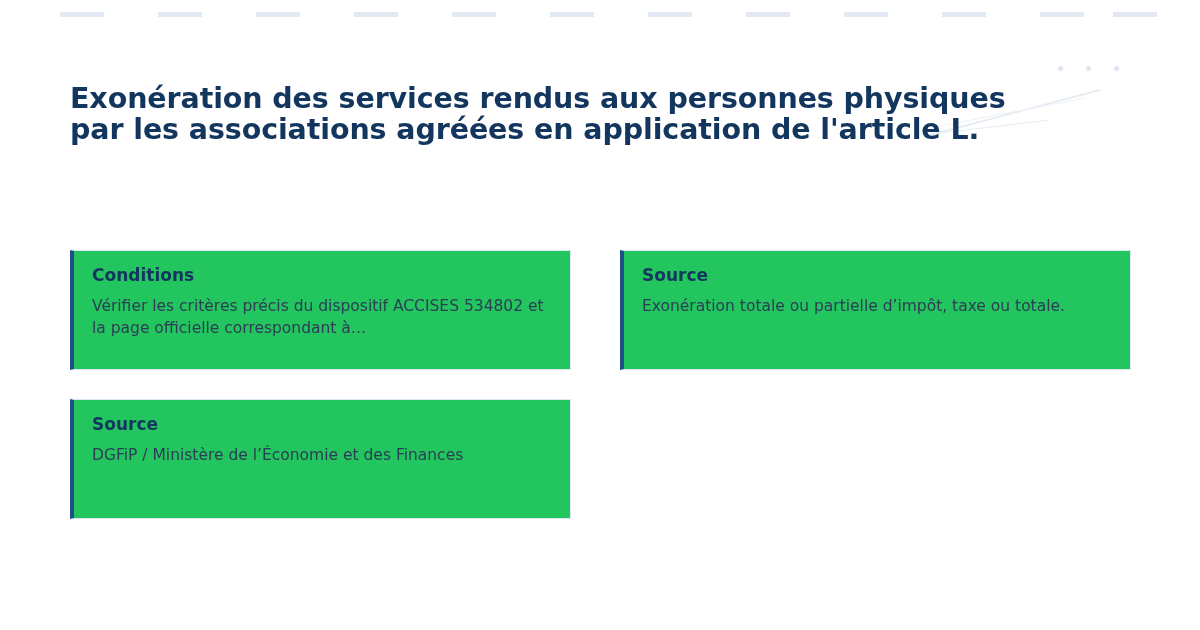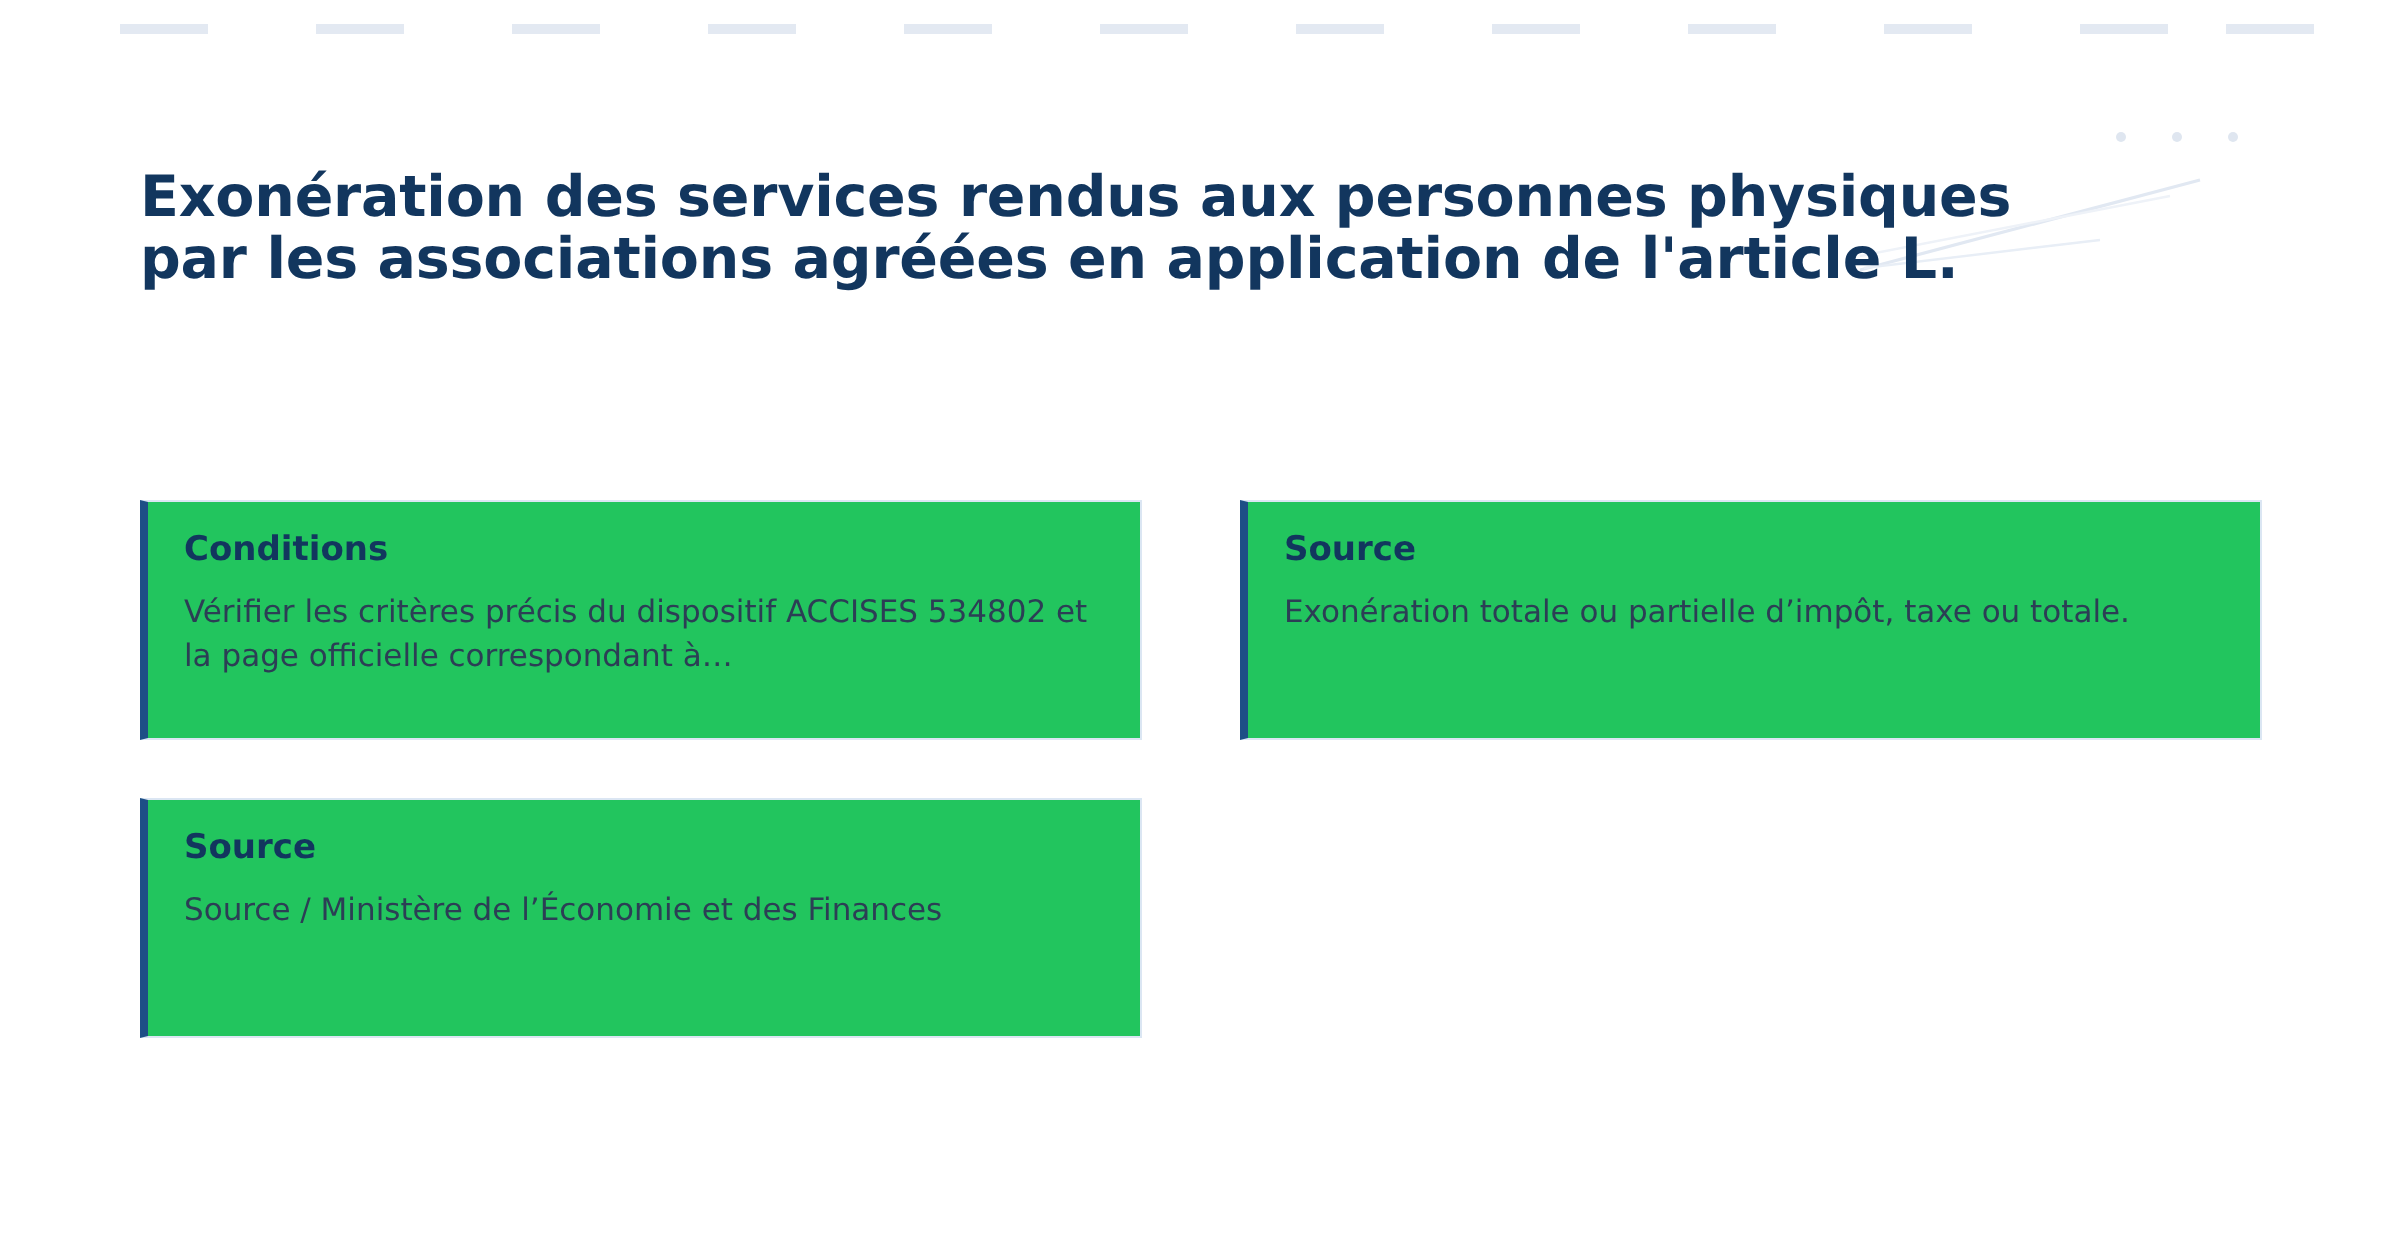--- a/index.html
+++ b/index.html
@@ -153,18 +153,18 @@
     </div>
 
     <div class="card">
       <div class="card-title">Source</div>
       <p class="card-body">Exonération totale ou partielle d’impôt, taxe ou totale.</p>
     </div>
 
 
     <div class="card">
       <div class="card-title">Source</div>
-      <p class="card-body">Source / Ministère de l’Économie et des Finances</p>
+      <p class="card-body">DGFiP / Ministère de l’Économie et des Finances</p>
     </div>
 
   </div>
 
 </div>
 
 </body></html>

